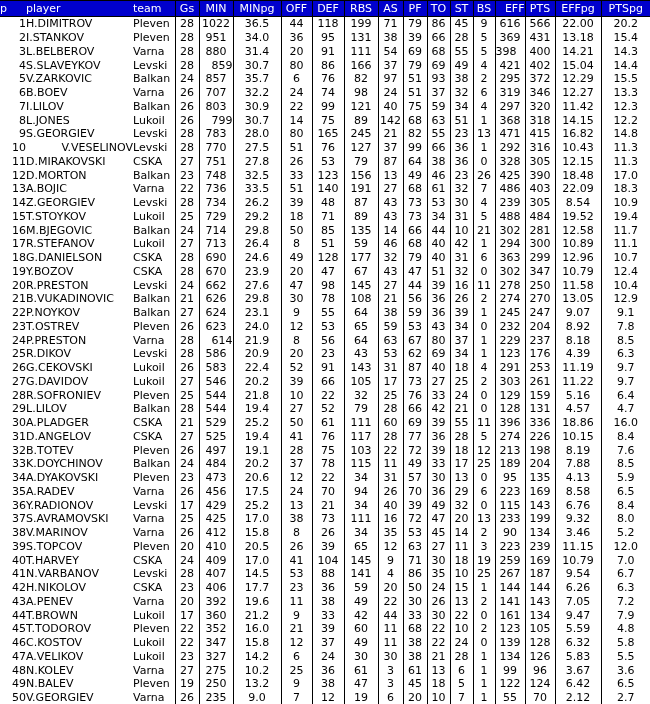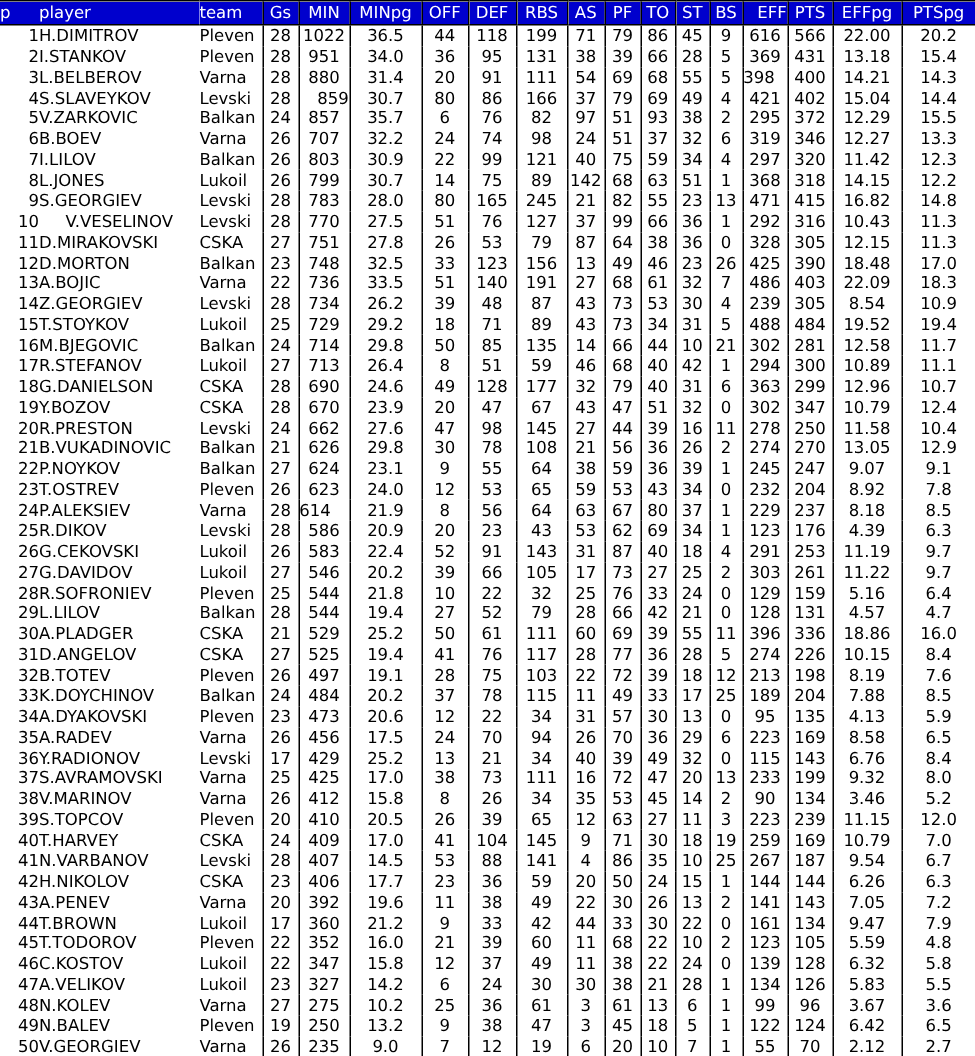--- a/index.html
+++ b/index.html
@@ -235,21 +235,21 @@
           <td class="sep" style="text-align: center;">297</td>
           <td class="sep" style="text-align: center;">320</td>
           <td class="sep" style="text-align: center;">11.42</td>
           <td class="sep" style="text-align: center;">12.3</td>
         </tr>
         <tr>
           <td class="rank" style="text-align: right;">8</td>
           <td class="player-cell" style="text-align: left;">L.JONES</td>
           <td class="team-cell" style="text-align: left;">Lukoil</td>
           <td class="sep" style="text-align: center;">26</td>
-          <td class="sep minval" style="text-align: center;">799</td>
+          <td class="sep minval" style="text-align: right;">799</td>
           <td class="sep" style="text-align: center;">30.7</td>
           <td class="sep" style="text-align: center;">14</td>
           <td class="sep" style="text-align: center;">75</td>
           <td class="sep" style="text-align: center;">89</td>
           <td class="sep" style="text-align: center;">142</td>
           <td class="sep" style="text-align: center;">68</td>
           <td class="sep" style="text-align: center;">63</td>
           <td class="sep" style="text-align: center;">51</td>
           <td class="sep" style="text-align: center;">1</td>
           <td class="sep" style="text-align: center;">368</td>
@@ -272,21 +272,21 @@
           <td class="sep" style="text-align: center;">55</td>
           <td class="sep" style="text-align: center;">23</td>
           <td class="sep" style="text-align: center;">13</td>
           <td class="sep" style="text-align: center;">471</td>
           <td class="sep" style="text-align: center;">415</td>
           <td class="sep" style="text-align: center;">16.82</td>
           <td class="sep" style="text-align: center;">14.8</td>
         </tr>
         <tr>
           <td class="rank" style="text-align: right;">10</td>
-          <td class="player-cell" style="text-align: center;">V.VESELINOV</td>
+          <td class="player-cell" style="text-align: right;">V.VESELINOV</td>
           <td class="team-cell" style="text-align: left;">Levski</td>
           <td class="sep" style="text-align: center;">28</td>
           <td class="sep minval" style="text-align: center;">770</td>
           <td class="sep" style="text-align: center;">27.5</td>
           <td class="sep" style="text-align: center;">51</td>
           <td class="sep" style="text-align: center;">76</td>
           <td class="sep" style="text-align: center;">127</td>
           <td class="sep" style="text-align: center;">37</td>
           <td class="sep" style="text-align: center;">99</td>
           <td class="sep" style="text-align: center;">66</td>
@@ -552,24 +552,24 @@
           <td class="sep" style="text-align: center;">43</td>
           <td class="sep" style="text-align: center;">34</td>
           <td class="sep" style="text-align: center;">0</td>
           <td class="sep" style="text-align: center;">232</td>
           <td class="sep" style="text-align: center;">204</td>
           <td class="sep" style="text-align: center;">8.92</td>
           <td class="sep" style="text-align: center;">7.8</td>
         </tr>
         <tr>
           <td class="rank" style="text-align: right;">24</td>
-          <td class="player-cell" style="text-align: left;">P.ALEKSIEV</td>
+          <td class="player-cell" style="text-align: left;">P.PRESTON</td>
           <td class="team-cell" style="text-align: left;">Varna</td>
           <td class="sep" style="text-align: center;">28</td>
-          <td class="sep minval" style="text-align: left;">614</td>
+          <td class="sep minval" style="text-align: right;">614</td>
           <td class="sep" style="text-align: center;">21.9</td>
           <td class="sep" style="text-align: center;">8</td>
           <td class="sep" style="text-align: center;">56</td>
           <td class="sep" style="text-align: center;">64</td>
           <td class="sep" style="text-align: center;">63</td>
           <td class="sep" style="text-align: center;">67</td>
           <td class="sep" style="text-align: center;">80</td>
           <td class="sep" style="text-align: center;">37</td>
           <td class="sep" style="text-align: center;">1</td>
           <td class="sep" style="text-align: center;">229</td>

